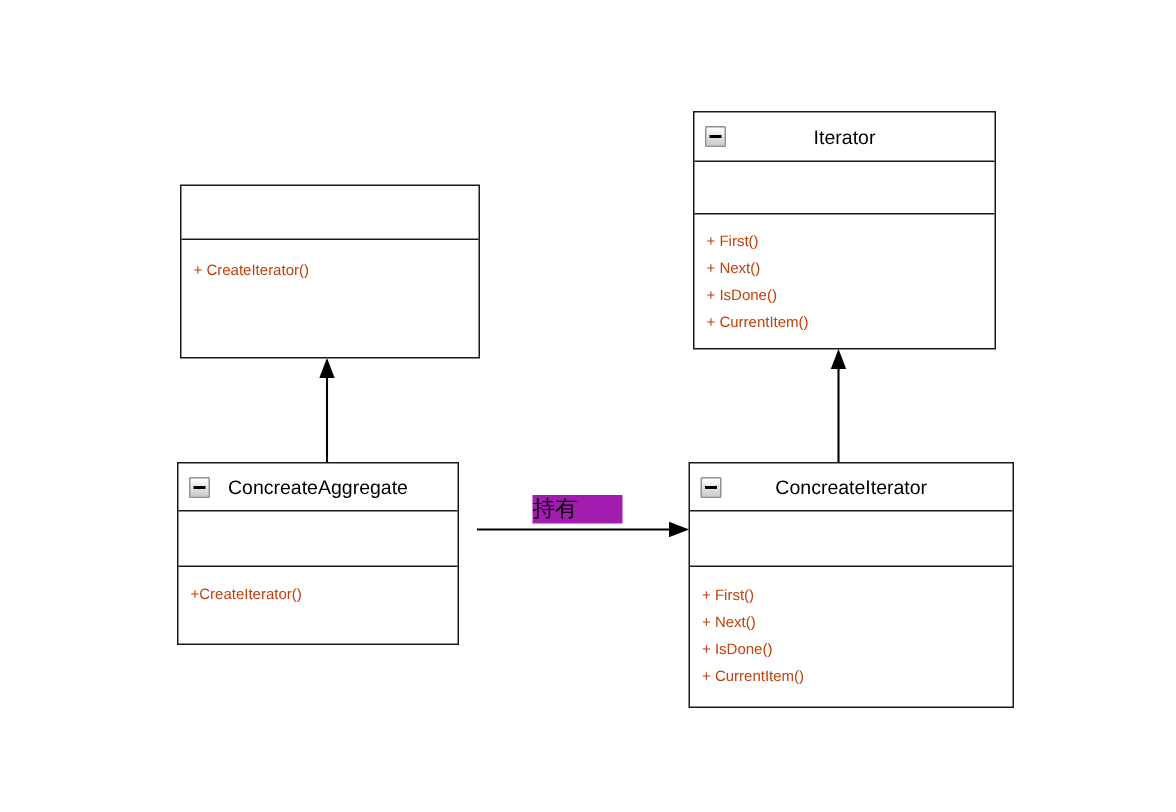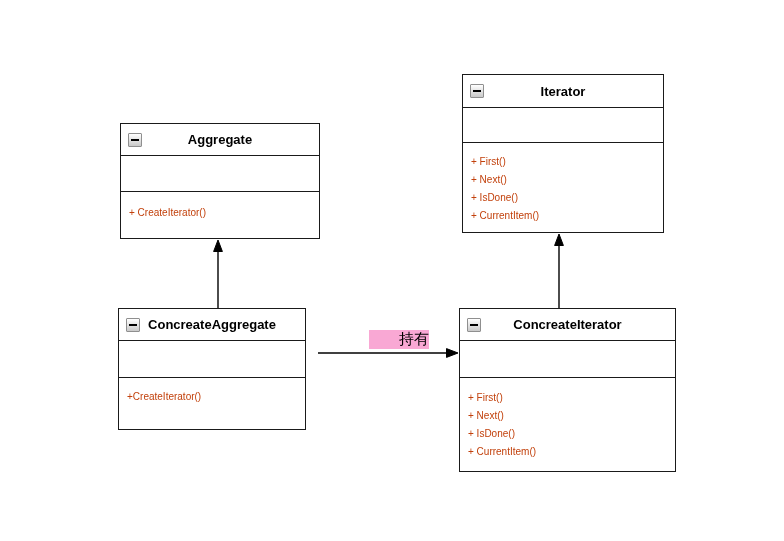--- a/index.html
+++ b/index.html
@@ -21,21 +21,21 @@
   .uml-header {
     position: relative;
     border-bottom: 1.5px solid #1a1a1a;
     display: flex;
     align-items: center;
     justify-content: center;
     box-sizing: border-box;
   }
   .uml-title {
     font-size: 13px;
-    font-weight: bold;
+    font-weight: normal;
     color: #000000;
     white-space: nowrap;
   }
   .collapse-btn {
     position: absolute;
     left: 7px;
     top: 50%;
     transform: translateY(-50%);
     width: 14px;
     height: 14px;
@@ -68,41 +68,35 @@
     color: #c2410c;
     white-space: nowrap;
   }
   .edges {
     position: absolute;
     left: 0; top: 0;
     pointer-events: none;
   }
   .edge-label {
     position: absolute;
-    left: 369px;
+    left: 355px;
     top: 330px;
     width: 60px;
-    text-align: right;
+    text-align: left;
     font-size: 15px;
     color: #000000;
-    background: #f9a8d4;
+    background: #a21caf;
   }
 </style>
 </head>
 <body>
 
 <div class="canvas">
 
   <div class="uml-class" style="left:120px; top:123px; width:200px; height:116px;">
-    <div class="uml-header" style="height:32px;">
-      <span class="collapse-btn">
-          <i></i>
-        </span>
-      <span class="uml-title">Aggregate</span>
-    </div>
     <div class="uml-attrs" style="height:36px;"></div>
     <div class="uml-methods" style="padding-top:12px;">
       <div class="uml-method">+ CreateIterator()</div>
     </div>
   </div>
 
   <div class="uml-class" style="left:462px; top:74px; width:202px; height:159px;">
     <div class="uml-header" style="height:33px;">
       <span class="collapse-btn">
           <i></i>

